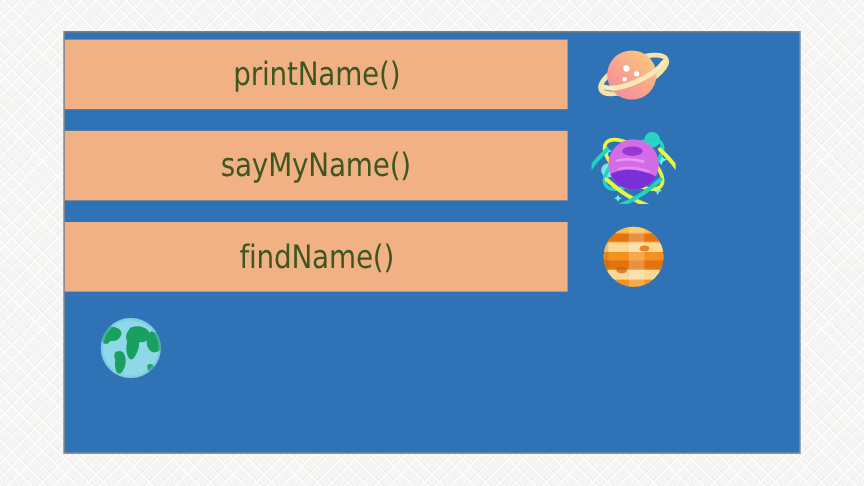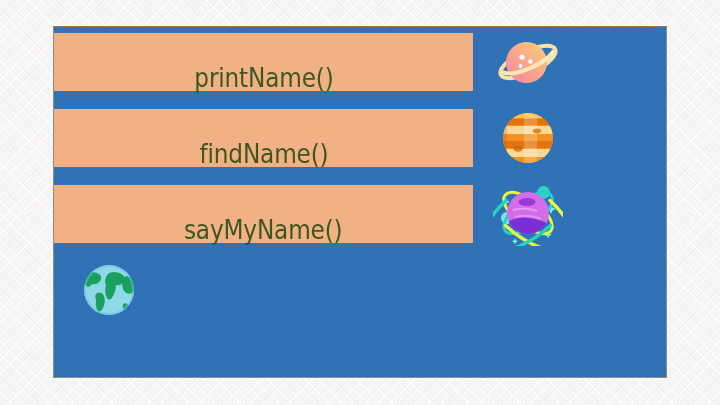--- a/index.html
+++ b/index.html
@@ -57,21 +57,21 @@
     display: flex;
     align-items: center;
     height: 58px;
   }
 
   .function-bar {
     width: 425px;
     height: 58px;
     background-color: #f2b185;
     display: flex;
-    align-items: flex-end;
+    align-items: center;
     justify-content: center;
     box-sizing: border-box;
   }
 
   .function-label {
     color: #3d5722;
     font-family: "DejaVu Sans", sans-serif;
     font-size: 27px;
     font-weight: 400;
     letter-spacing: -0.2px;
@@ -122,20 +122,59 @@
         <circle cx="35.5" cy="30.5" r="2.2" fill="#ffffff"></circle>
         <circle cx="25.5" cy="35" r="1.9" fill="#ffffff"></circle>
 
         <path d="M 8.5 41.5 A 30 11 -25 0 0 58 21" fill="none" stroke="#fae9b4" stroke-width="4.2" stroke-linecap="round"></path>
       </svg>
     </div>
   </div>
 
   <div class="function-row">
     <div class="function-bar">
+      <span class="function-label">sayMyName()</span>
+    </div>
+    <div class="planet-slot">
+      <svg width="70" height="64" viewBox="0 0 70 64" aria-hidden="true">
+        <defs>
+          <clipPath id="cOrb">
+              <circle cx="35" cy="31" r="21"></circle>
+            </clipPath>
+        </defs>
+
+        <circle cx="50.5" cy="10.5" r="6.5" fill="#2fd2c6"></circle>
+        <circle cx="14" cy="36" r="6" fill="#7fe3e0"></circle>
+
+        <g fill="#6ef0e6">
+          <path d="M58 22 l1.6 3.4 3.4 1.6 -3.4 1.6 -1.6 3.4 -1.6 -3.4 -3.4 -1.6 3.4 -1.6 z"></path>
+          <path d="M13 16 l1.2 2.6 2.6 1.2 -2.6 1.2 -1.2 2.6 -1.2 -2.6 -2.6 -1.2 2.6 -1.2 z"></path>
+          <path d="M55 49 l1.2 2.6 2.6 1.2 -2.6 1.2 -1.2 2.6 -1.2 -2.6 -2.6 -1.2 2.6 -1.2 z"></path>
+          <path d="M22 56 l1 2.2 2.2 1 -2.2 1 -1 2.2 -1 -2.2 -2.2 -1 2.2 -1 z"></path>
+        </g>
+
+        <ellipse cx="35" cy="31" rx="29" ry="13" fill="none" stroke="#e8f542" stroke-width="3" transform="rotate(38 35 31)"></ellipse>
+        <ellipse cx="35" cy="31" rx="29" ry="13" fill="none" stroke="#22d3c4" stroke-width="3" transform="rotate(-38 35 31)"></ellipse>
+
+        <circle cx="35" cy="31" r="21" fill="#d46ce8"></circle>
+        <g clip-path="url(#cOrb)">
+          <path d="M14 40 Q32 30 56 42 L56 56 L14 56 Z" fill="#7b2fd6"></path>
+          <ellipse cx="34" cy="20" rx="8.5" ry="4" fill="#8f2fd1" opacity="0.85"></ellipse>
+          <path d="M20 28 q12 -3 24 1" stroke="#e9a5f5" stroke-width="2" fill="none" opacity="0.8"></path>
+          <path d="M22 35 q13 -3 26 2" stroke="#e9a5f5" stroke-width="2" fill="none" opacity="0.6"></path>
+        </g>
+
+        <path d="M12.5 43.5 A 29 13 38 0 0 57 18.5" fill="none" stroke="#e8f542" stroke-width="3.4" stroke-linecap="round"></path>
+        <path d="M13 18.5 A 29 13 -38 0 0 57.5 43.5" fill="none" stroke="#22d3c4" stroke-width="3.4" stroke-linecap="round"></path>
+      </svg>
+    </div>
+  </div>
+
+  <div class="function-row">
+    <div class="function-bar">
       <span class="function-label">findName()</span>
     </div>
     <div class="planet-slot">
       <svg width="60" height="60" viewBox="0 0 60 60" aria-hidden="true">
         <defs>
           <clipPath id="cJup">
               <circle cx="30" cy="30" r="25"></circle>
             </clipPath>
         </defs>
         <g clip-path="url(#cJup)">
@@ -153,59 +192,20 @@
           <ellipse cx="39" cy="23" rx="4" ry="2.4" fill="#e2730f" opacity="0.85"></ellipse>
           <ellipse cx="20" cy="41" rx="4.5" ry="2.8" fill="#c85f07" opacity="0.7"></ellipse>
 
           <rect x="0" y="0" width="9" height="60" fill="#b85a07" opacity="0.25"></rect>
         </g>
       </svg>
     </div>
   </div>
 
   <div class="function-row">
-    <div class="function-bar">
-      <span class="function-label">sayMyName()</span>
-    </div>
-    <div class="planet-slot">
-      <svg width="70" height="64" viewBox="0 0 70 64" aria-hidden="true">
-        <defs>
-          <clipPath id="cOrb">
-              <circle cx="35" cy="31" r="21"></circle>
-            </clipPath>
-        </defs>
-
-        <circle cx="50.5" cy="10.5" r="6.5" fill="#2fd2c6"></circle>
-        <circle cx="14" cy="36" r="6" fill="#7fe3e0"></circle>
-
-        <g fill="#6ef0e6">
-          <path d="M58 22 l1.6 3.4 3.4 1.6 -3.4 1.6 -1.6 3.4 -1.6 -3.4 -3.4 -1.6 3.4 -1.6 z"></path>
-          <path d="M13 16 l1.2 2.6 2.6 1.2 -2.6 1.2 -1.2 2.6 -1.2 -2.6 -2.6 -1.2 2.6 -1.2 z"></path>
-          <path d="M55 49 l1.2 2.6 2.6 1.2 -2.6 1.2 -1.2 2.6 -1.2 -2.6 -2.6 -1.2 2.6 -1.2 z"></path>
-          <path d="M22 56 l1 2.2 2.2 1 -2.2 1 -1 2.2 -1 -2.2 -2.2 -1 2.2 -1 z"></path>
-        </g>
-
-        <ellipse cx="35" cy="31" rx="29" ry="13" fill="none" stroke="#e8f542" stroke-width="3" transform="rotate(38 35 31)"></ellipse>
-        <ellipse cx="35" cy="31" rx="29" ry="13" fill="none" stroke="#22d3c4" stroke-width="3" transform="rotate(-38 35 31)"></ellipse>
-
-        <circle cx="35" cy="31" r="21" fill="#d46ce8"></circle>
-        <g clip-path="url(#cOrb)">
-          <path d="M14 40 Q32 30 56 42 L56 56 L14 56 Z" fill="#7b2fd6"></path>
-          <ellipse cx="34" cy="20" rx="8.5" ry="4" fill="#8f2fd1" opacity="0.85"></ellipse>
-          <path d="M20 28 q12 -3 24 1" stroke="#e9a5f5" stroke-width="2" fill="none" opacity="0.8"></path>
-          <path d="M22 35 q13 -3 26 2" stroke="#e9a5f5" stroke-width="2" fill="none" opacity="0.6"></path>
-        </g>
-
-        <path d="M12.5 43.5 A 29 13 38 0 0 57 18.5" fill="none" stroke="#e8f542" stroke-width="3.4" stroke-linecap="round"></path>
-        <path d="M13 18.5 A 29 13 -38 0 0 57.5 43.5" fill="none" stroke="#22d3c4" stroke-width="3.4" stroke-linecap="round"></path>
-      </svg>
-    </div>
-  </div>
-
-  <div class="function-row">
     <div class="planet-slot">
       <svg width="60" height="60" viewBox="0 0 60 60" aria-hidden="true">
         <defs>
           <clipPath id="cEarth">
               <circle cx="30" cy="30" r="25"></circle>
             </clipPath>
         </defs>
         <circle cx="30" cy="30" r="25" fill="#8fd8e8"></circle>
         <g clip-path="url(#cEarth)" fill="#1aa05e">
 

